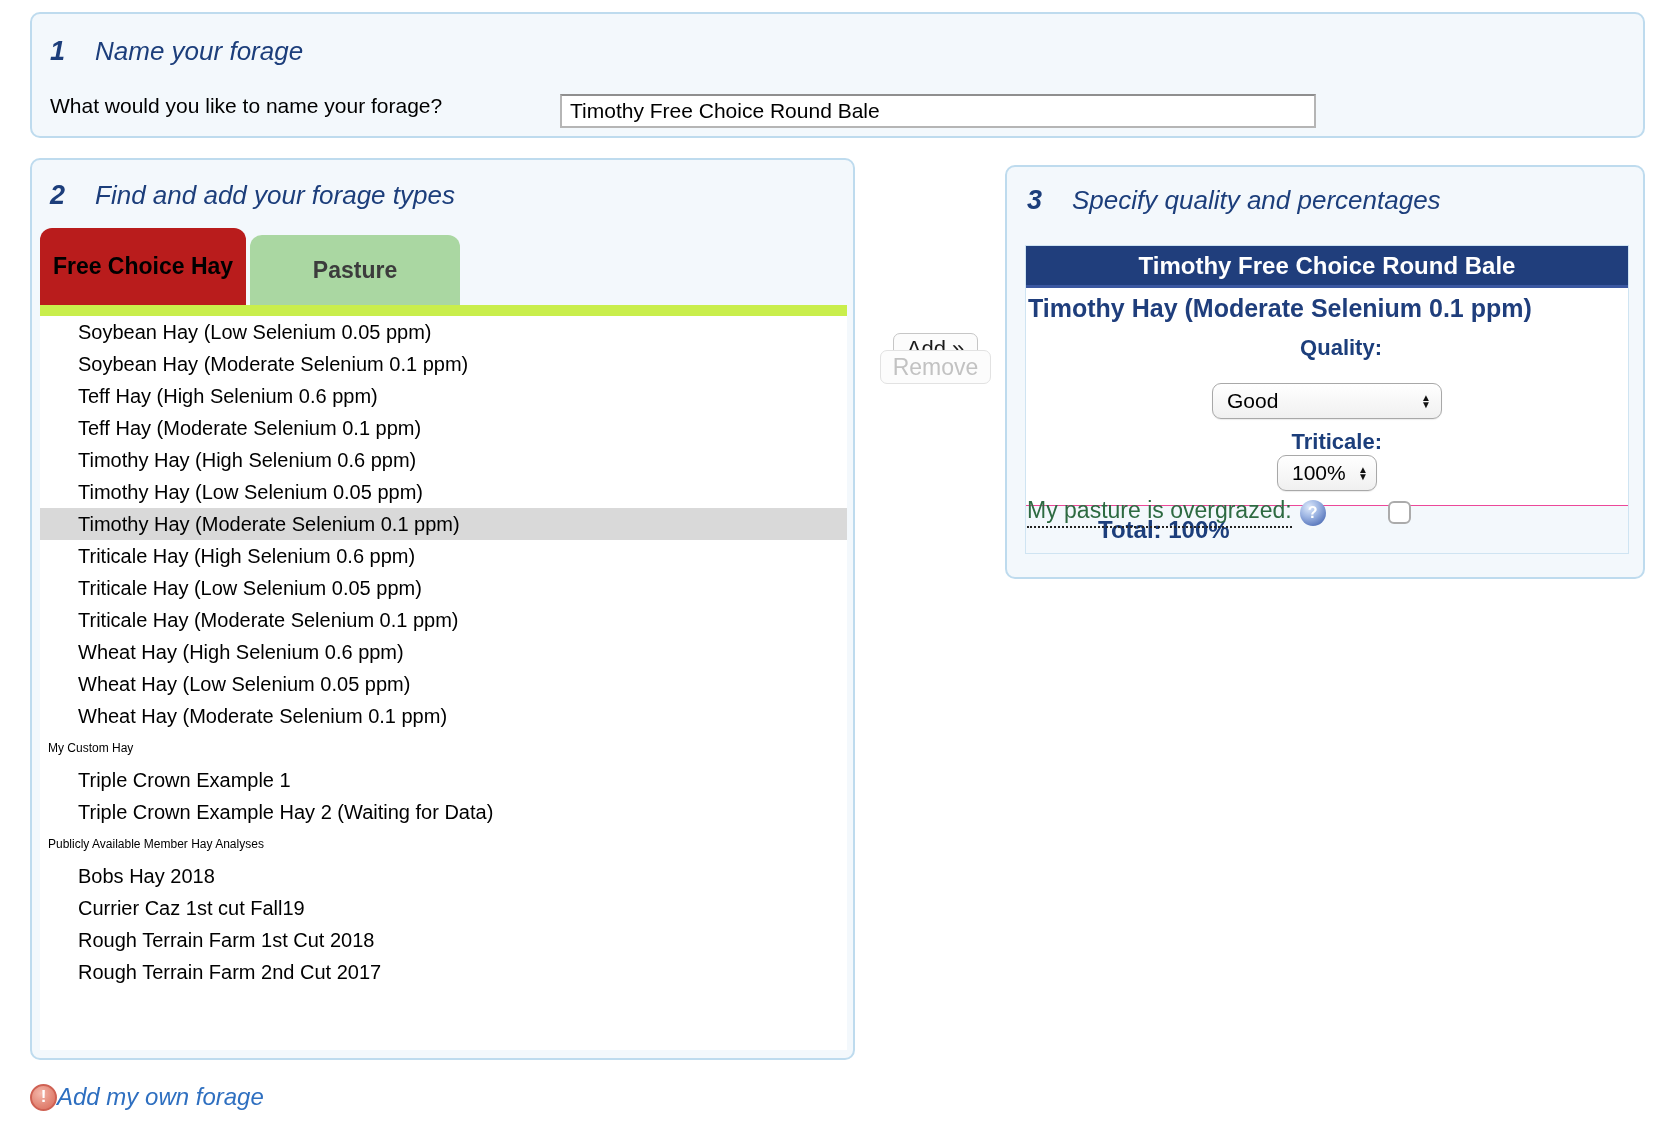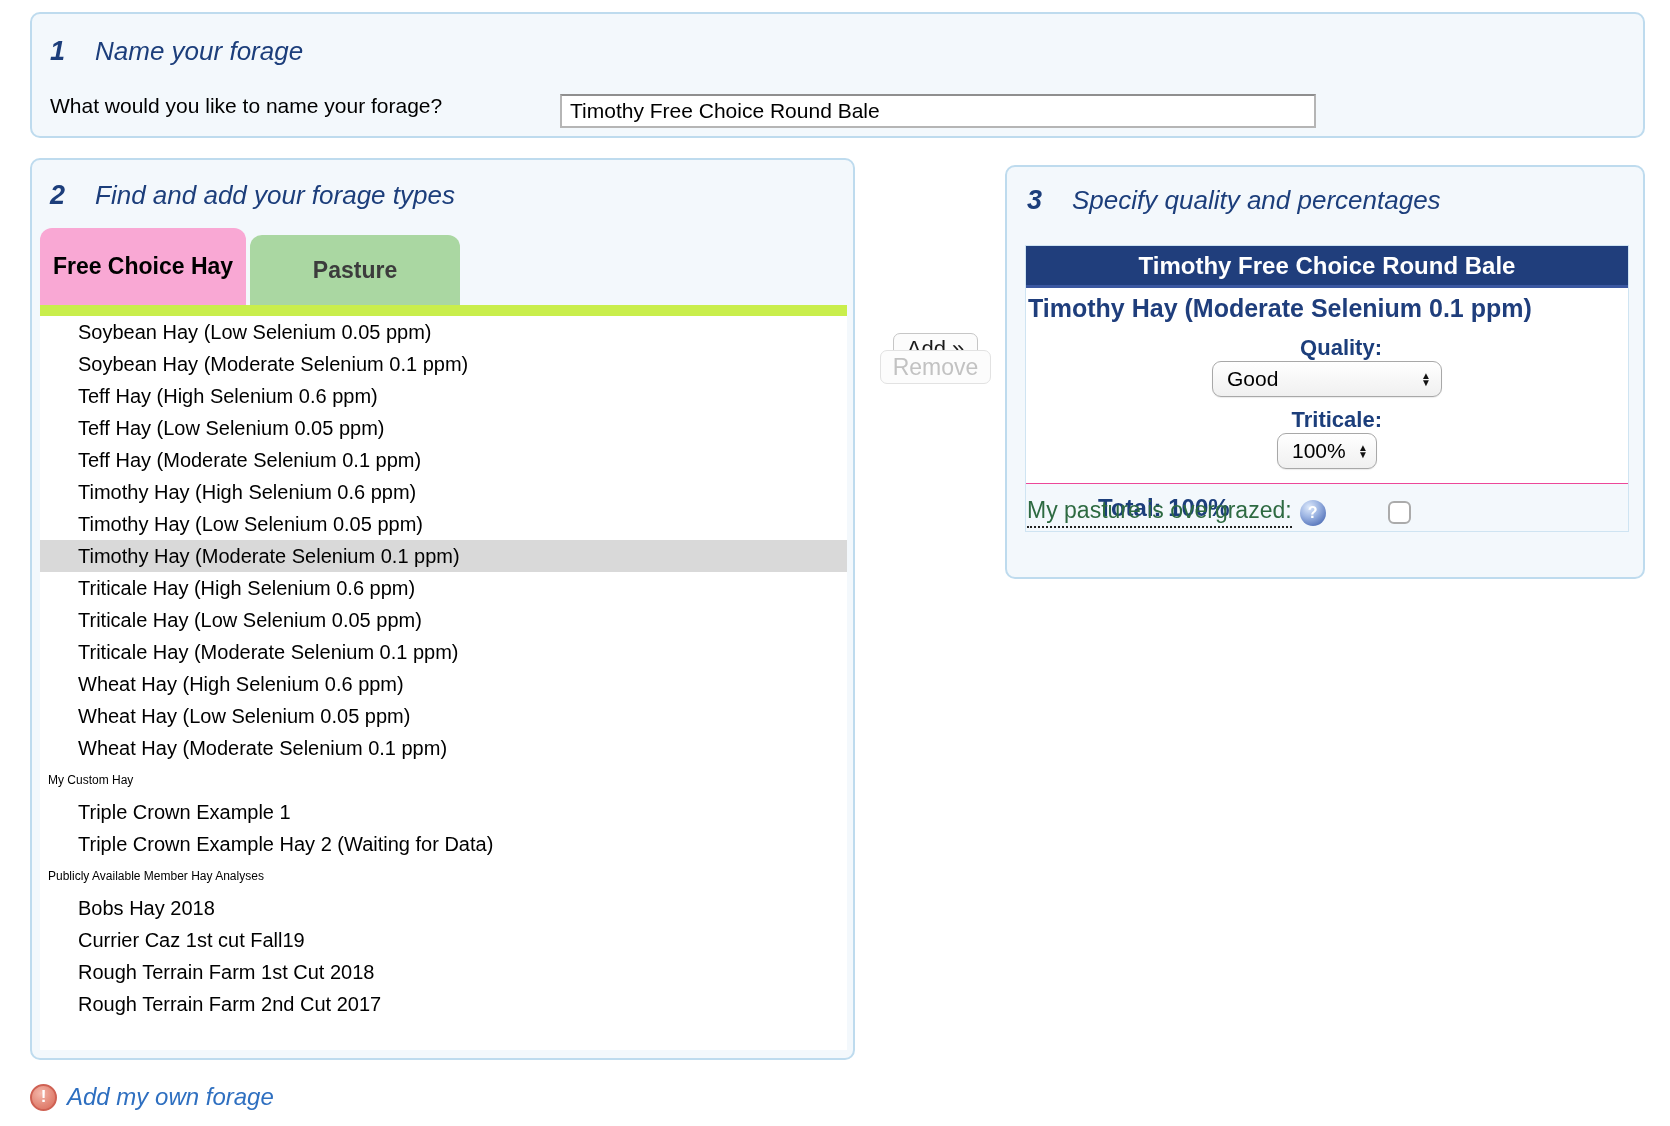--- a/index.html
+++ b/index.html
@@ -20,21 +20,21 @@
   #forage-name-input { position:absolute; left:510px; top:0px; width:756px; height:34px;
       font-family:"Liberation Sans", sans-serif; font-size:21px; color:#000;
       border:2px solid #b5b5b5; border-top-color:#8f8f8f; background:#fff; padding:0 8px; border-radius:0; }
 
   
   #step2 { left:30px; top:158px; width:825px; height:902px; }
   #step2 .panel-head { padding:20px 0 0 18px; }
   .tabs { position:absolute; left:8px; top:68px; width:807px; display:flex; align-items:flex-end; }
   .tab { border-radius:12px 12px 0 0; font-weight:bold; font-size:23px; text-align:center;
          display:flex; align-items:center; justify-content:center; line-height:1.15; cursor:default; }
-  .tab.active { width:206px; height:77px; background:#f9a8d4; color:#000; }
+  .tab.active { width:206px; height:77px; background:#b91c1c; color:#000; }
   .tab.inactive { width:210px; height:70px; background:#aad7a2; color:#3c3c3c; margin-left:4px; }
   .tab-underline { position:absolute; left:8px; top:145px; width:807px; height:11px; background:#c9ee4c; }
   .list-box { position:absolute; left:8px; top:156px; width:807px; height:734px; background:#ffffff; overflow:hidden; }
   .list-item { font-size:20px; color:#000; height:32px; line-height:32px; padding-left:38px; white-space:nowrap; }
   .list-item.selected { background:#d9d9d9; }
   .list-group-header { font-size:12px; color:#000; height:32px; line-height:32px; padding-left:8px; white-space:nowrap; }
 
   
   .xfer-btn { position:absolute; font-family:"Liberation Sans", sans-serif; border-radius:7px; background:#fcfcfc;
       display:flex; align-items:center; justify-content:center; }
@@ -46,41 +46,41 @@
   #step3 .panel-head { padding:18px 0 0 20px; }
   .inner-box { position:absolute; left:18px; top:78px; width:604px; background:#ffffff; border:1px solid #cfe4f2; }
   .navy-bar { background:#203e7c; border-bottom:3px solid #3a57a0; color:#ffffff; font-weight:bold; font-size:24px;
       height:42px; display:flex; align-items:center; justify-content:center; }
   .forage-subtitle { color:#1f3e7c; font-weight:bold; font-size:25px; padding:6px 2px 4px 2px; white-space:nowrap; }
   .opt-row { display:flex; align-items:center; margin:8px 0 10px 0;flex-direction:column; }
   .opt-label { width:120px; text-align:right; color:#1c3e7b; font-weight:bold; font-size:22px; margin-right:10px; flex:none; }
   .mac-select { position:relative; height:36px; border:1px solid #a8a8a8; border-radius:9px;
       background:linear-gradient(#ffffff,#f0f0f0); box-shadow:0 1px 1px rgba(0,0,0,0.08);
       display:inline-flex; align-items:center; font-size:21px; color:#000; }
-  .mac-select.wide { width:230px; padding:0 30px 0 14px; }
+  .mac-select.wide { width:230px; padding:0 30px 0 14px;margin-top:22px; }
   .mac-select.narrow { width:100px; padding:0 8px 0 14px; justify-content:space-between; }
   .select-arrows { display:flex; flex-direction:column; align-items:center; line-height:7px; font-size:10px; color:#111; }
   .mac-select.wide .select-arrows { position:absolute; right:10px; top:10px; }
   .total-row { border-top:1px solid #ec4899; background:#f3f8fc; height:48px; display:flex; align-items:center; margin-top:14px; }
   .total-text { color:#1c3e7b; font-weight:bold; font-size:24px; padding-left:72px; }
   .overgrazed-row { position:absolute; left:20px; top:330px; width:600px; display:flex; align-items:center; }
   .overgrazed-link { color:#2d6a41; font-size:23px; border-bottom:2px dotted #222; padding-bottom:2px; cursor:pointer; }
   .help-icon { width:26px; height:26px; border-radius:50%; margin-left:8px; flex:none;
       background:radial-gradient(circle at 35% 28%, #dde9fb 0%, #9cb4e2 40%, #5f7dc0 75%, #48639f 100%);
       color:#ffffff; font-weight:bold; font-size:16px; display:flex; align-items:center; justify-content:center; }
   #overgrazed-checkbox { appearance:none; -webkit-appearance:none; width:23px; height:23px; margin-left:62px;
       border:2px solid #ababab; border-radius:6px; background:#ffffff; }
 
   
   .add-own-row { position:absolute; left:30px; top:1083px; display:flex; align-items:center; }
   .alert-icon { width:27px; height:27px; border-radius:50%; flex:none;
       background:radial-gradient(circle at 38% 32%, #f4b7aa 0%, #e48a7a 55%, #d96a59 100%);
       border:2px solid #cf6153; color:#ffffff; font-weight:bold; font-size:17px;
       display:flex; align-items:center; justify-content:center; }
-  .add-own-link { margin-left:10px; color:#2e6fc0; font-size:24px; font-style:italic; cursor:pointer; }
+  .add-own-link { color:#2e6fc0; font-size:24px; font-style:italic; cursor:pointer; }
 </style>
 </head>
 <body>
 
 <div id="screen">
 
   <div class="panel" id="step1">
     <div class="panel-head">
       <span class="panel-num">1</span>
       <span class="panel-title">Name your forage</span>
@@ -98,21 +98,20 @@
     </div>
     <div class="tabs">
       <div class="tab active">Free Choice Hay</div>
       <div class="tab inactive">Pasture</div>
     </div>
     <div class="tab-underline"></div>
     <div class="list-box">
         <div class="list-item">Soybean Hay (Low Selenium 0.05 ppm)</div>
         <div class="list-item">Soybean Hay (Moderate Selenium 0.1 ppm)</div>
         <div class="list-item">Teff Hay (High Selenium 0.6 ppm)</div>
-        <div class="list-item">Teff Hay (Low Selenium 0.05 ppm)</div>
         <div class="list-item">Teff Hay (Moderate Selenium 0.1 ppm)</div>
         <div class="list-item">Timothy Hay (High Selenium 0.6 ppm)</div>
         <div class="list-item">Timothy Hay (Low Selenium 0.05 ppm)</div>
         <div class="list-item selected">Timothy Hay (Moderate Selenium 0.1 ppm)</div>
         <div class="list-item">Triticale Hay (High Selenium 0.6 ppm)</div>
         <div class="list-item">Triticale Hay (Low Selenium 0.05 ppm)</div>
         <div class="list-item">Triticale Hay (Moderate Selenium 0.1 ppm)</div>
         <div class="list-item">Wheat Hay (High Selenium 0.6 ppm)</div>
         <div class="list-item">Wheat Hay (Low Selenium 0.05 ppm)</div>
         <div class="list-item">Wheat Hay (Moderate Selenium 0.1 ppm)</div>

